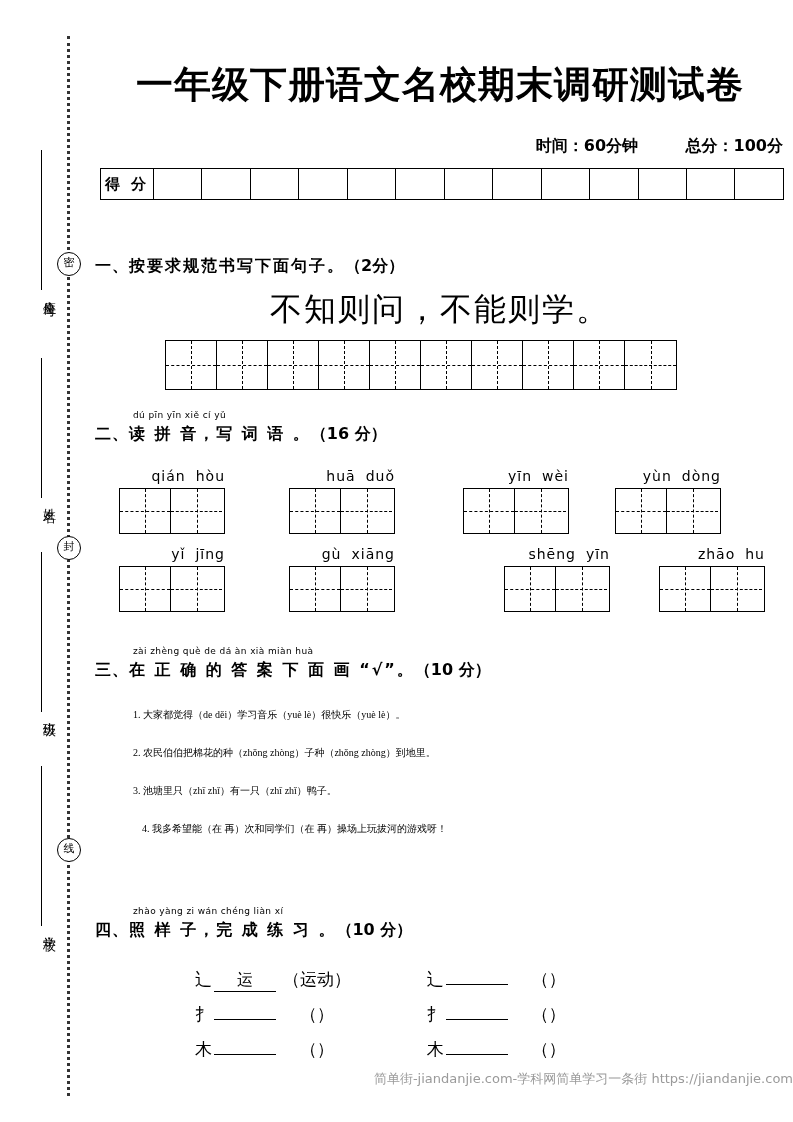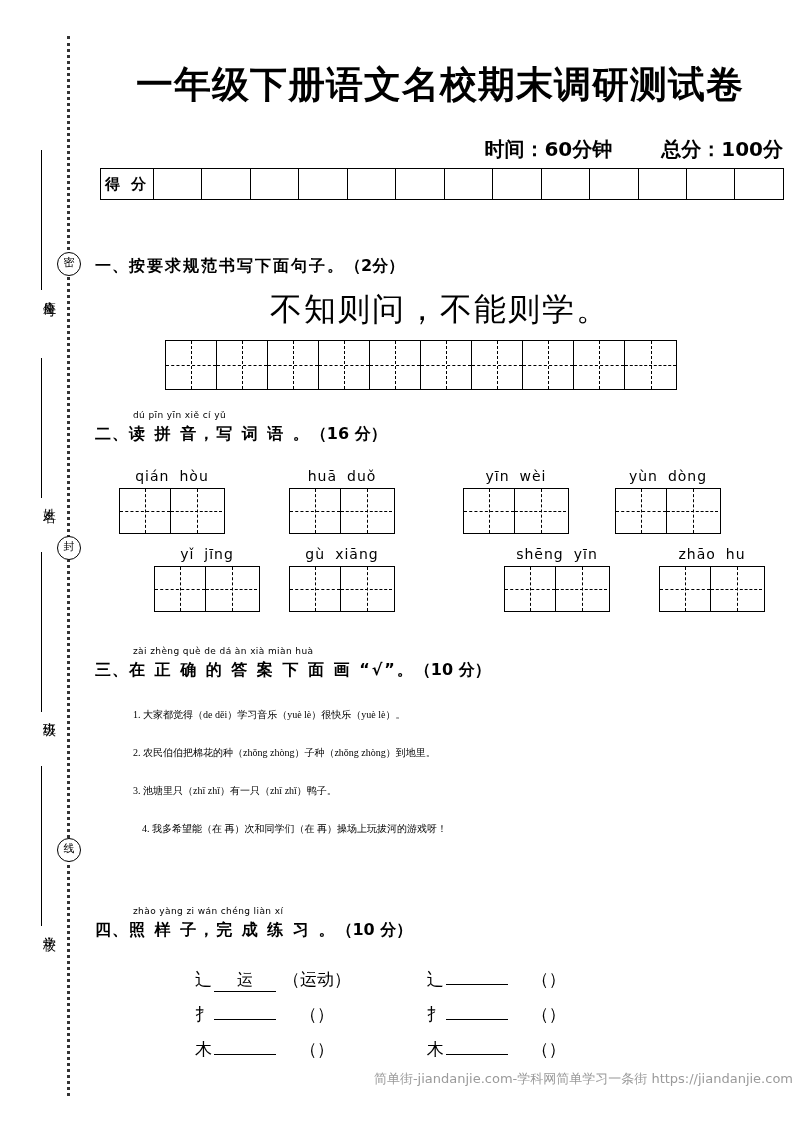--- a/index.html
+++ b/index.html
@@ -87,21 +87,21 @@
     letter-spacing: 1px;
     font-family: "DejaVu Sans", "Liberation Sans", sans-serif;
   }
 
   .meta-row {
     position: absolute;
     left: 0;
     top: 136px;
     width: 688px;
     text-align: right;
-    font-size: 20px;
+    font-size: 16px;
     font-weight: bold;
   }
   .meta-row .meta-item { display: inline-block; margin-left: 42px; }
 
   
   .score-table {
     position: absolute;
     left: 5px;
     top: 168px;
     width: 684px;
@@ -185,21 +185,21 @@
     content: "";
     position: absolute;
     top: 50%;
     left: 0;
     right: 0;
     border-top: 1.4px dashed #000;
   }
 
   
   .py-row { position: absolute; left: 0; width: 698px; height: 78px; }
-  .py-item { position: absolute; text-align: center; }
+  .py-item { position: absolute; text-align: right; }
   .py-label {
     font-size: 14px;
     letter-spacing: 1px;
     margin-bottom: 4px;
     white-space: nowrap;
     font-family: "DejaVu Sans", "Liberation Sans", sans-serif;
   }
   .py-label .sp { display: inline-block; width: 10px; }
   .py-box {
     display: flex;
@@ -379,21 +379,21 @@
         <span>yùn</span><span class="sp"></span><span>dòng</span>
       </div>
       <div class="py-box">
         <div class="py-cell"></div>
         <div class="py-cell"></div>
       </div>
     </div>
   </div>
 
   <div class="py-row" style="top:546px;">
-    <div class="py-item" style="left:24px;margin-left:35px;">
+    <div class="py-item" style="left:24px;">
       <div class="py-label">
         <span>yǐ</span><span class="sp"></span><span>jīng</span>
       </div>
       <div class="py-box">
         <div class="py-cell"></div>
         <div class="py-cell"></div>
       </div>
     </div>
     <div class="py-item" style="left:194px;">
       <div class="py-label">

